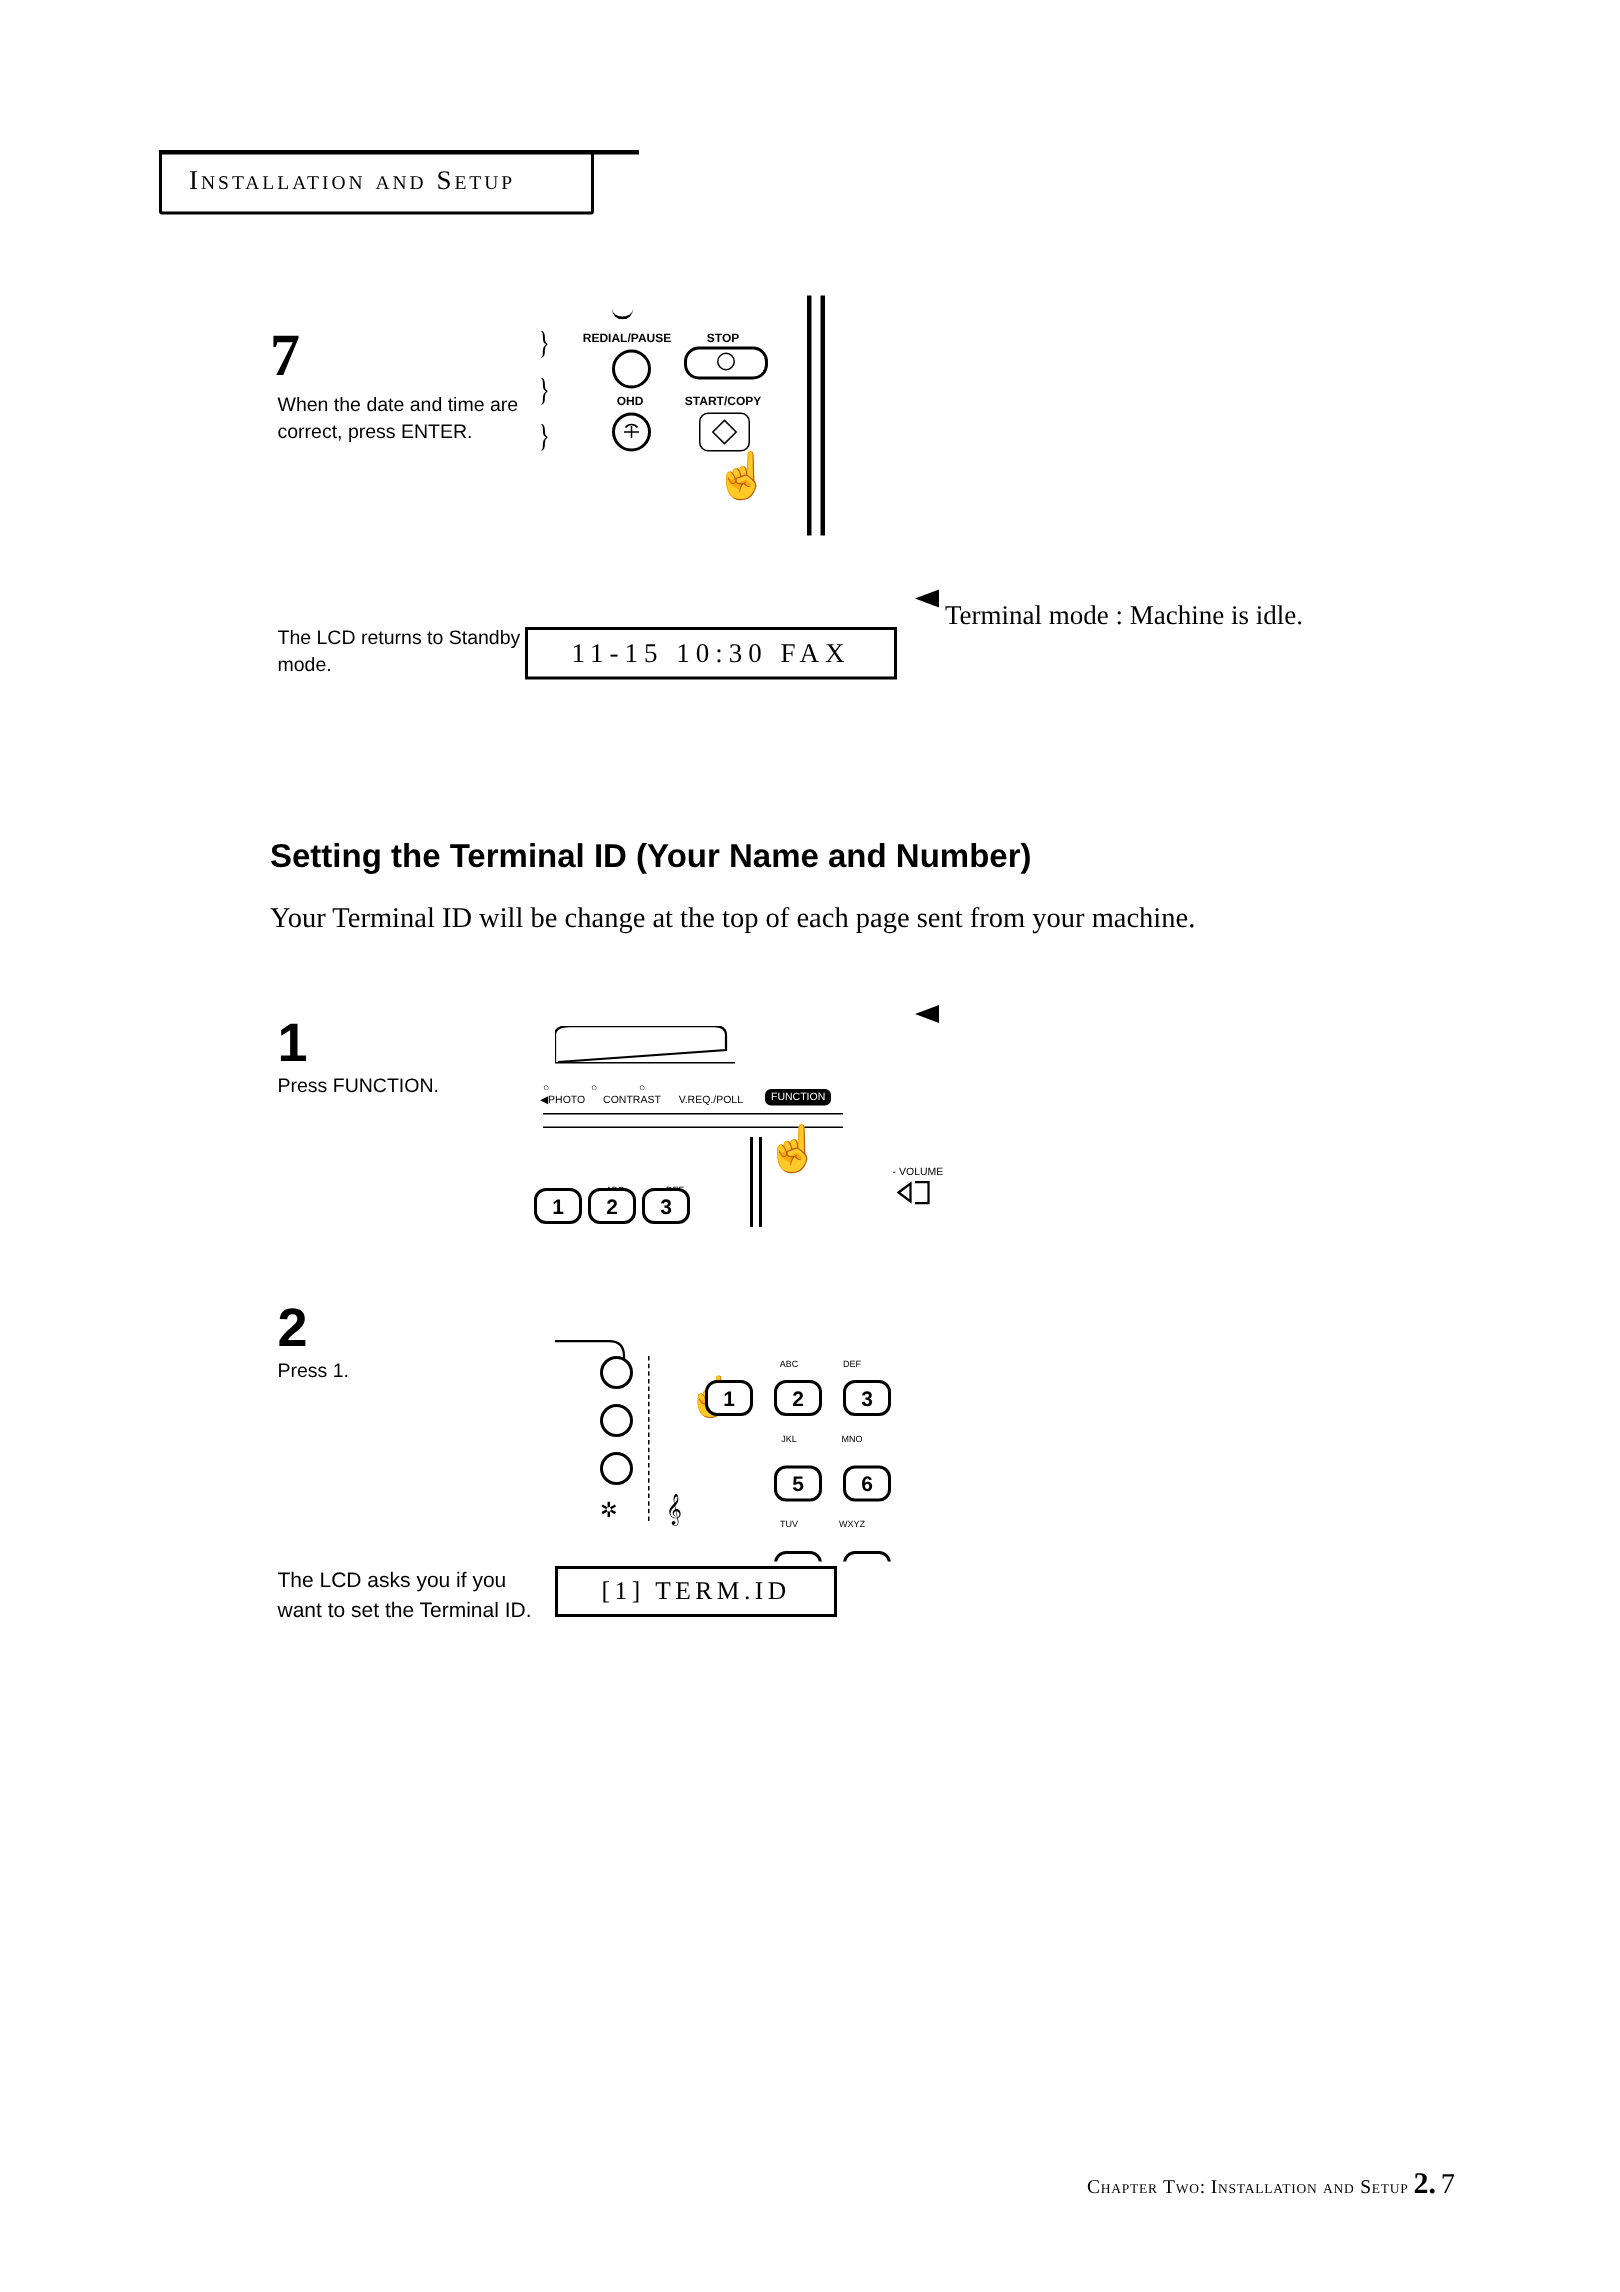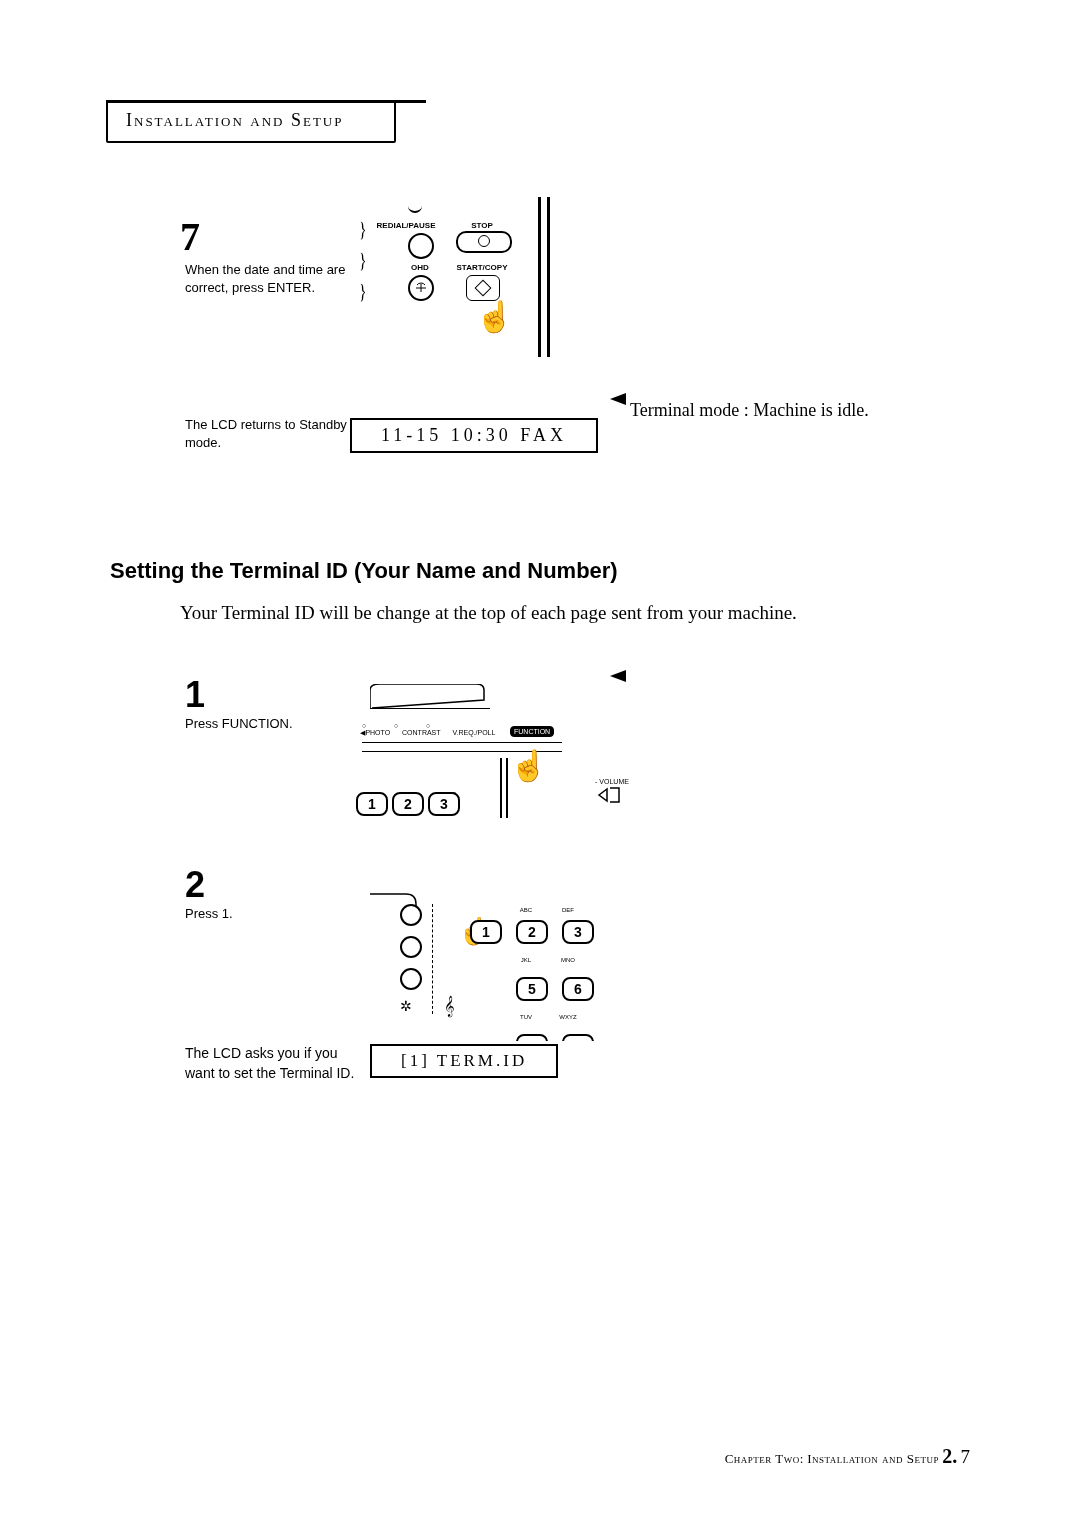--- a/index.html
+++ b/index.html
@@ -171,20 +171,21 @@
   .tri-left::after{
     content:'';
     display:inline-block;
     width:0;height:0;
   }
   h2.section {
     font-family: Arial, Helvetica, sans-serif;
     font-size: 22px;
     font-weight: bold;
     margin-top: 90px;
+    margin-left: 70px;
   }
   .body-text {
     font-size: 19px;
     margin-left: 70px;
     margin-top: 10px;
     width: 760px;
   }
   .step1 { margin-top: 50px; position: relative; height: 180px; }
   .step1 .stepnum, .stepgeneric .stepnum {
     font-family: Arial, Helvetica, sans-serif;
@@ -309,21 +310,21 @@
 
   <div class="hr-under-tab"></div>
   <div class="chapter-tab">Installation and Setup</div>
 
   <div class="step-block step7">
     <div class="stepnum">7</div>
     <div class="steptext">When the date and time are correct, press ENTER.</div>
     <div class="fig">
       <div class="brackets">﹜<br>﹜<br>﹜</div>
       <div class="topnip"></div>
-      <div class="small-lbl" style="left:6px;top:18px;width:60px">REDIAL/PAUSE</div>
+      <div class="small-lbl" style="left:18px;top:18px;width:60px">REDIAL/PAUSE</div>
       <div class="rbtn" style="left:38px;top:30px"></div>
       <div class="small-lbl" style="left:92px;top:18px;width:40px">STOP</div>
       <div class="pillbtn" style="left:86px;top:28px">
           <div class="inner-dot"></div>
         </div>
       <div class="small-lbl" style="left:30px;top:60px;width:40px">OHD</div>
       <div class="rbtn" style="left:38px;top:72px">
         <svg width="18" height="18" viewBox="0 0 18 18" style="margin:2px">
             <path d="M4 9 h10 M9 5 v8 M5 6 a5 5 0 0 1 8 0" stroke="#000" stroke-width="1" fill="none"></path>
           </svg>

